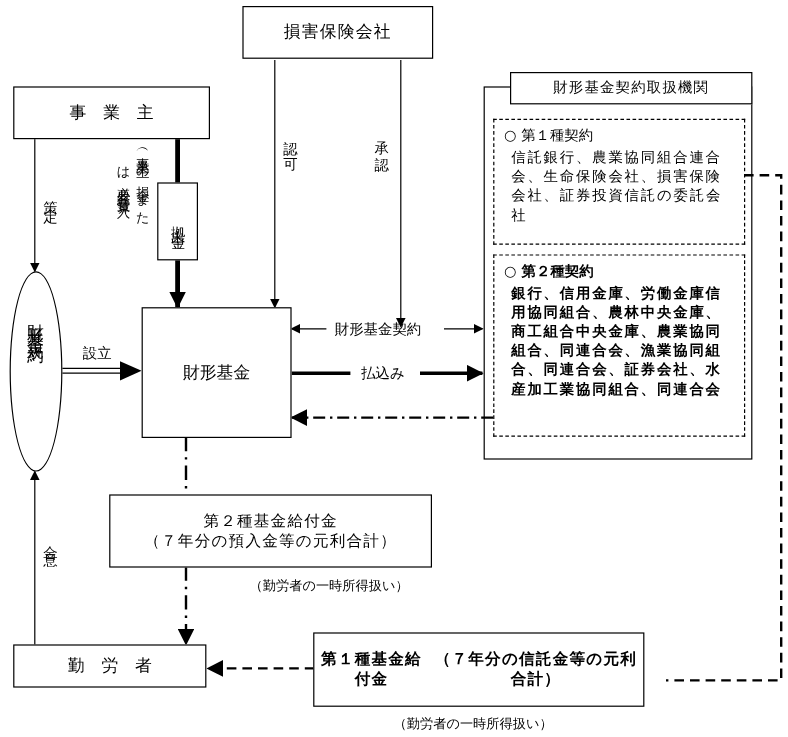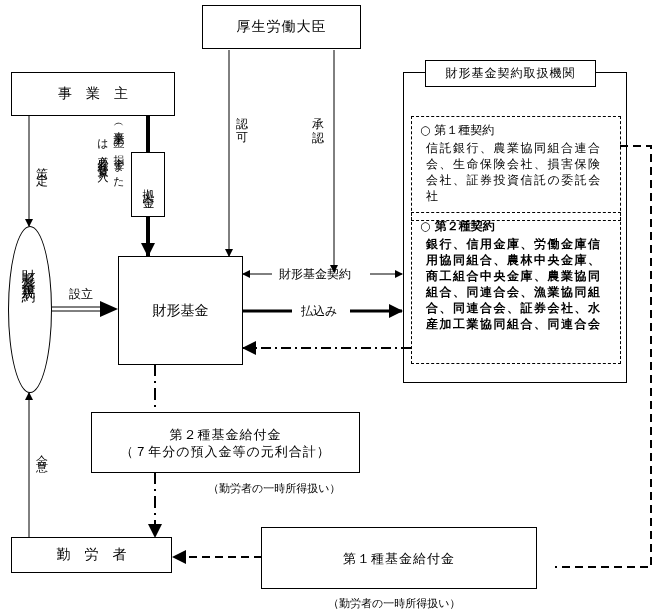--- a/index.html
+++ b/index.html
@@ -52,21 +52,21 @@
   <line x1="155" y1="364" x2="155" y2="412" stroke="#000" stroke-width="2" stroke-dasharray="12,5,2,5"></line>
 
   <line x1="155" y1="472" x2="155" y2="537" stroke="#000" stroke-width="2" stroke-dasharray="12,5,2,5" marker-end="url(#ahb)"></line>
 
   <polyline points="620,146 651,146 651,567 555,567" fill="none" stroke="#000" stroke-width="2" stroke-dasharray="8,5"></polyline>
 
   <line x1="262" y1="557" x2="173" y2="557" stroke="#000" stroke-width="2" stroke-dasharray="8,5" marker-end="url(#ahb)"></line>
 </svg>
 
 <div class="box" style="left:202px; top:5px; width:159px; height:44px; font-size:14px; letter-spacing:1px;">
-  <span>厚生労働大臣</span>
+  <span>損害保険会社</span>
 </div>
 
 <div class="box" style="left:11px; top:72px; width:164px; height:44px; font-size:14px;justify-content:center;">
   <span>事　業　主</span>
 </div>
 
 <div class="vt" style="left:36px; top:158px;">策定</div>
 <div class="vt" style="left:36px; top:445px;">合意</div>
 
 <div style="position:absolute; left:8px; top:226px; width:44px; height:167px; border:1px solid #000; border-radius:50%; box-sizing:border-box; background:#fff;"></div>
@@ -85,40 +85,41 @@
 <div class="t" style="left:69px; top:288px;">設立</div>
 
 <div class="box" style="left:118px; top:256px; width:125px; height:109px; font-size:14px;text-align:right;">
   <span>財形基金</span>
 </div>
 
 <div class="t" style="left:279px; top:268px;">財形基金契約</div>
 <div class="t" style="left:301px; top:305px;">払込み</div>
 
 <div style="position:absolute; left:403px; top:72px; width:224px; height:311px; border:1px solid #000; box-sizing:border-box;"></div>
-<div class="box" style="left:425px; top:60px; width:171px; height:27px; font-size:12px; letter-spacing:1px;">
+<div class="box" style="left:425px; top:60px; width:202px; height:27px; font-size:12px; letter-spacing:1px;">
   <span>財形基金契約取扱機関</span>
 </div>
 
-<div class="inner" style="left:411px; top:116px; width:210px; height:105px; border:1px dashed #000;">
+<div class="inner" style="left:411px; top:99px; width:210px; height:105px; border:1px dashed #000;">
   <div class="head">○ 第１種契約</div>
   <div class="body">信託銀行、農業協同組合連合会、生命保険会社、損害保険会社、証券投資信託の委託会社</div>
 </div>
 
 <div class="inner" style="left:411px; top:212px; width:210px; height:152px; border:1px dashed #000;font-weight:bold;">
   <div class="head">○ 第２種契約</div>
   <div class="body">銀行、信用金庫、労働金庫信用協同組合、農林中央金庫、商工組合中央金庫、農業協同組合、同連合会、漁業協同組合、同連合会、証券会社、水産加工業協同組合、同連合会</div>
 </div>
 
 <div class="box" style="left:91px; top:412px; width:269px; height:61px; flex-direction:column; font-size:13px; line-height:17px; letter-spacing:1px;">
   <div>第２種基金給付金</div>
   <div>（７年分の預入金等の元利合計）</div>
 </div>
 <div class="t" style="left:208px; top:483px; font-size:11px;">（勤労者の一時所得扱い）</div>
 
 <div class="box" style="left:11px; top:537px; width:161px; height:36px; font-size:14px;">
   <span>勤　労　者</span>
 </div>
 
-<div class="box" style="left:261px; top:527px; width:276px; height:62px; font-size:13px; line-height:17px; letter-spacing:1px;">
+<div class="box" style="left:261px; top:527px; width:276px; height:62px; font-size:13px; line-height:17px; letter-spacing:1px;font-weight:bold;">
   <div>第１種基金給付金</div>
+  <div>（７年分の信託金等の元利合計）</div>
 </div>
 <div class="t" style="left:328px; top:598px; font-size:11px;">（勤労者の一時所得扱い）</div>
 
 </body></html>

